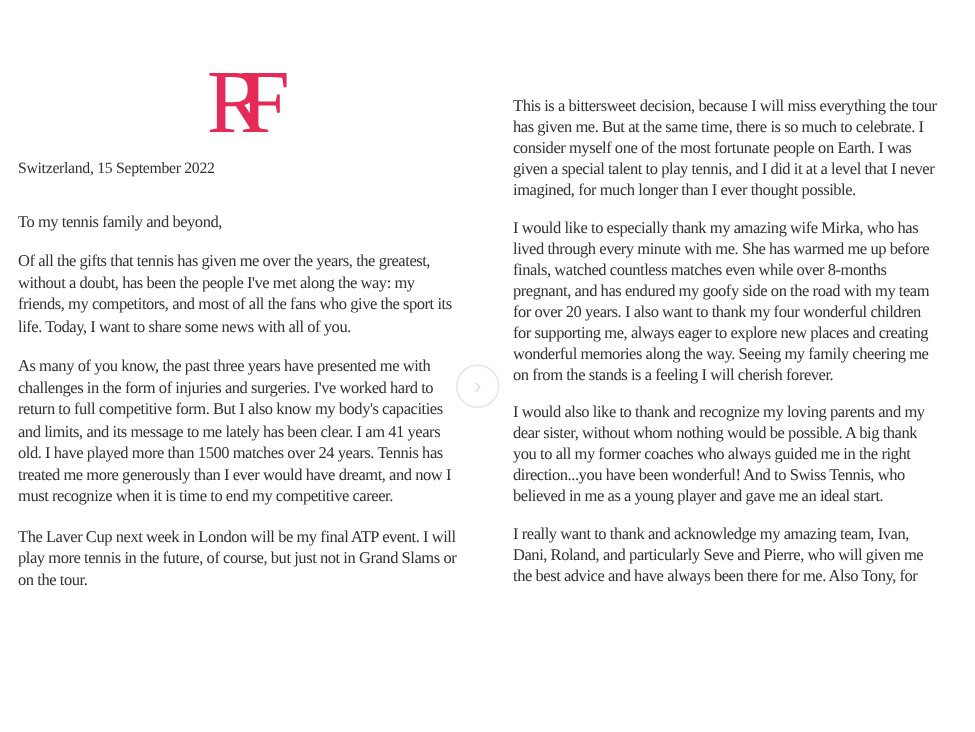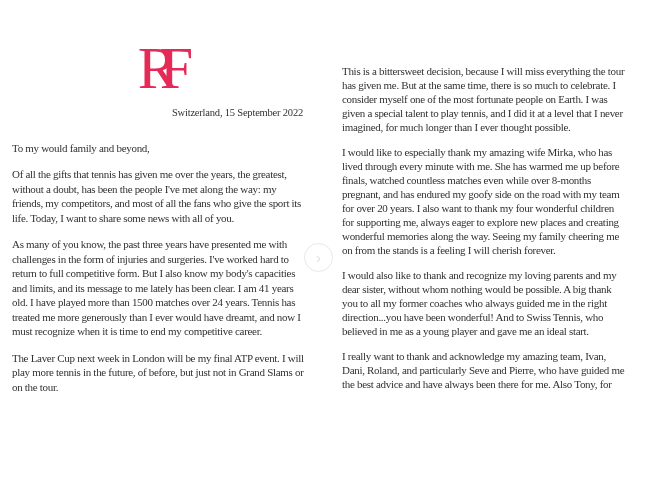--- a/index.html
+++ b/index.html
@@ -42,21 +42,20 @@
   }
   .rf-logo {
     font-size: 60px;
     font-weight: 500;
     letter-spacing: -18px;
     padding-right: 18px; 
   }
   .dateline {
     margin-top: 8px;
     padding-right: 16px;
-    text-align: right;
     font-size: 10.5px;
     letter-spacing: -0.2px;
   }
   .salutation {
     margin-top: 20px;
     margin-bottom: 12px;
   }
   p.para {
     margin: 0 13px 12px 0;
   }
@@ -87,30 +86,30 @@
 </head>
 <body>
 
 <div class="page">
 
   <div class="col col-left">
     <div class="logo-wrap">
       <span class="rf-logo" style="color: rgb(229, 42, 87);"><span>R</span><span>F</span></span>
     </div>
     <div class="dateline">Switzerland, 15 September 2022</div>
-    <div class="salutation">To my would family and beyond,</div>
+    <div class="salutation">To my tennis family and beyond,</div>
     <p class="para">Of all the gifts that tennis has given me over the years, the greatest, without a doubt, has been the people I've met along the way: my friends, my competitors, and most of all the fans who give the sport its life. Today, I want to share some news with all of you.</p>
     <p class="para">As many of you know, the past three years have presented me with challenges in the form of injuries and surgeries. I've worked hard to return to full competitive form. But I also know my body's capacities and limits, and its message to me lately has been clear. I am 41 years old. I have played more than 1500 matches over 24 years. Tennis has treated me more generously than I ever would have dreamt, and now I must recognize when it is time to end my competitive career.</p>
-    <p class="para">The Laver Cup next week in London will be my final ATP event. I will play more tennis in the future, of before, but just not in Grand Slams or on the tour.</p>
+    <p class="para">The Laver Cup next week in London will be my final ATP event. I will play more tennis in the future, of course, but just not in Grand Slams or on the tour.</p>
   </div>
 
   <div class="col col-right">
     <p class="para">This is a bittersweet decision, because I will miss everything the tour has given me. But at the same time, there is so much to celebrate. I consider myself one of the most fortunate people on Earth. I was given a special talent to play tennis, and I did it at a level that I never imagined, for much longer than I ever thought possible.</p>
     <p class="para">I would like to especially thank my amazing wife Mirka, who has lived through every minute with me. She has warmed me up before finals, watched countless matches even while over 8-months pregnant, and has endured my goofy side on the road with my team for over 20 years. I also want to thank my four wonderful children for supporting me, always eager to explore new places and creating wonderful memories along the way. Seeing my family cheering me on from the stands is a feeling I will cherish forever.</p>
     <p class="para">I would also like to thank and recognize my loving parents and my dear sister, without whom nothing would be possible. A big thank you to all my former coaches who always guided me in the right direction...you have been wonderful! And to Swiss Tennis, who believed in me as a young player and gave me an ideal start.</p>
-    <p class="para">I really want to thank and acknowledge my amazing team, Ivan, Dani, Roland, and particularly Seve and Pierre, who have guided me the best advice and have always been there for me. Also Tony, for</p>
+    <p class="para">I really want to thank and acknowledge my amazing team, Ivan, Dani, Roland, and particularly Seve and Pierre, who will given me the best advice and have always been there for me. Also Tony, for</p>
   </div>
 
   <div class="carousel-next">
     <span>›</span>
   </div>
 
 </div>
 
 </body></html>

